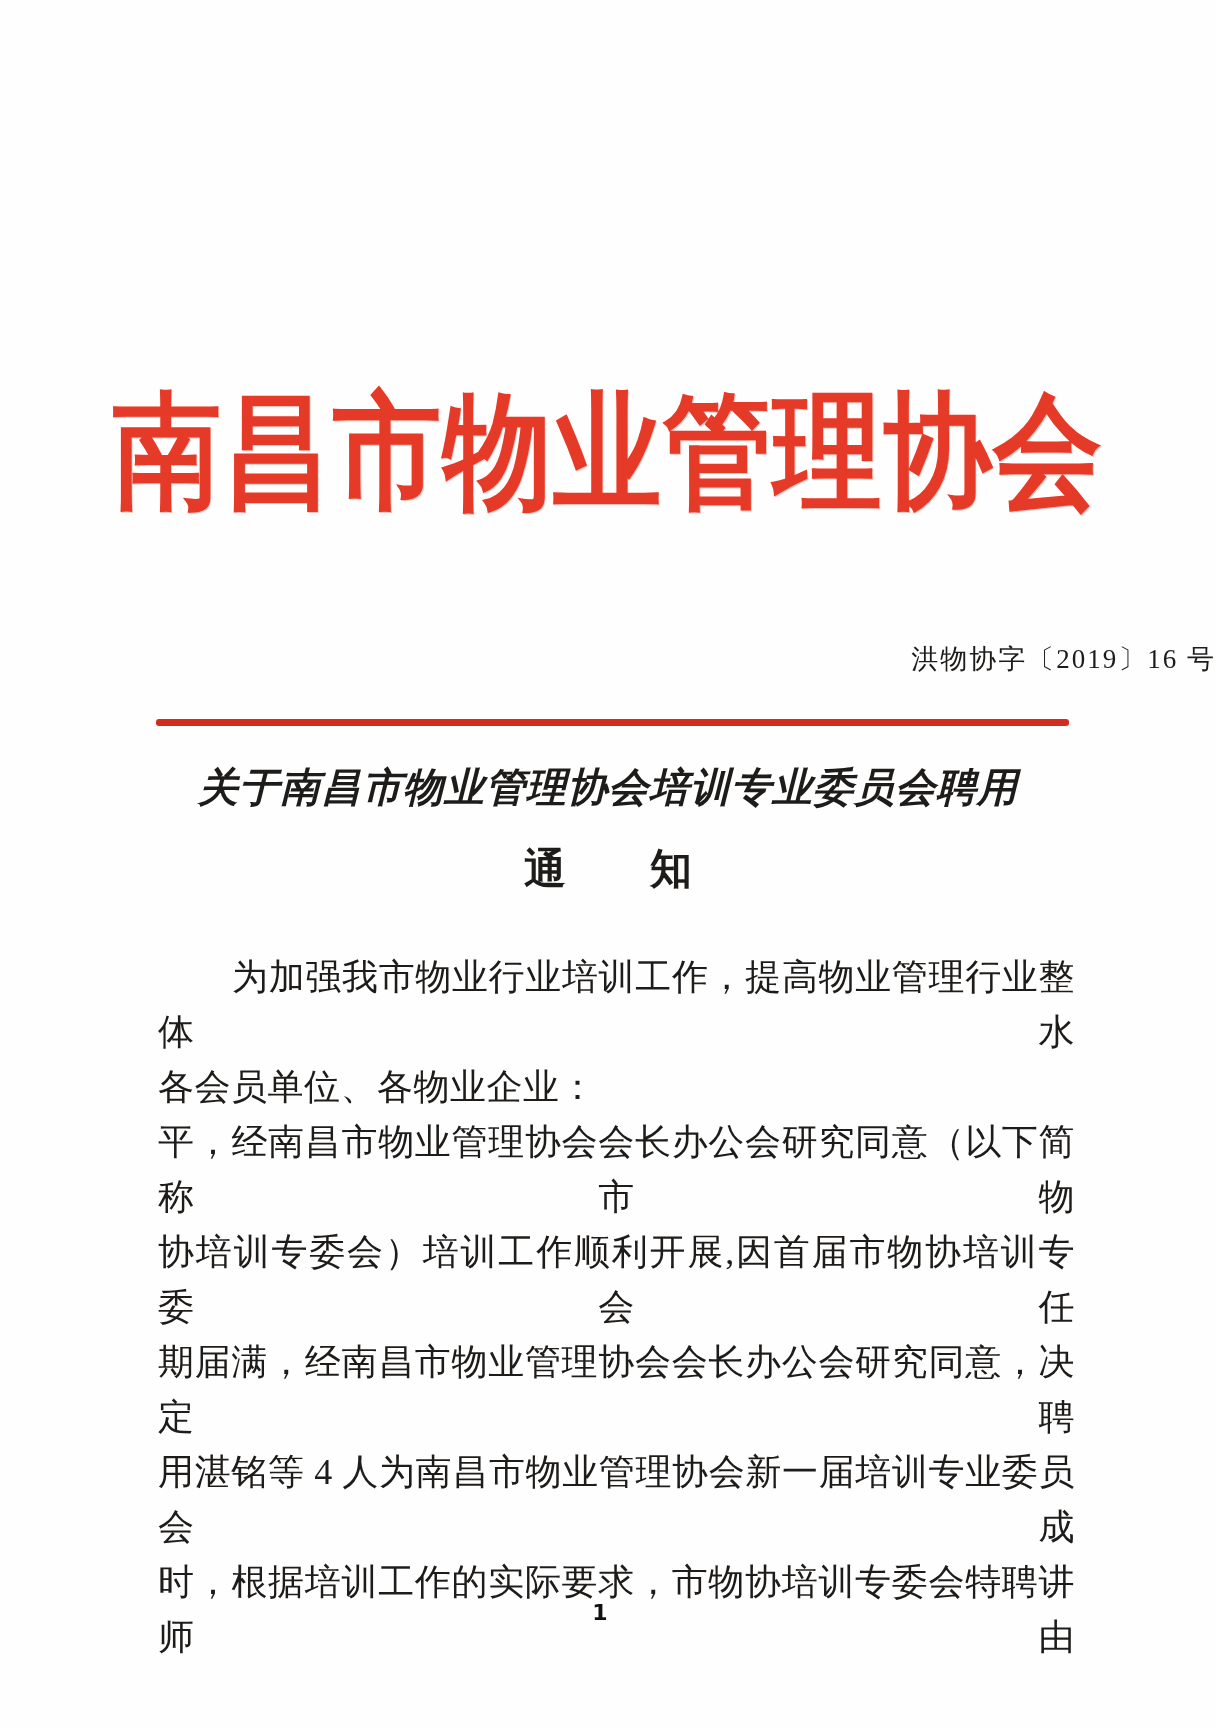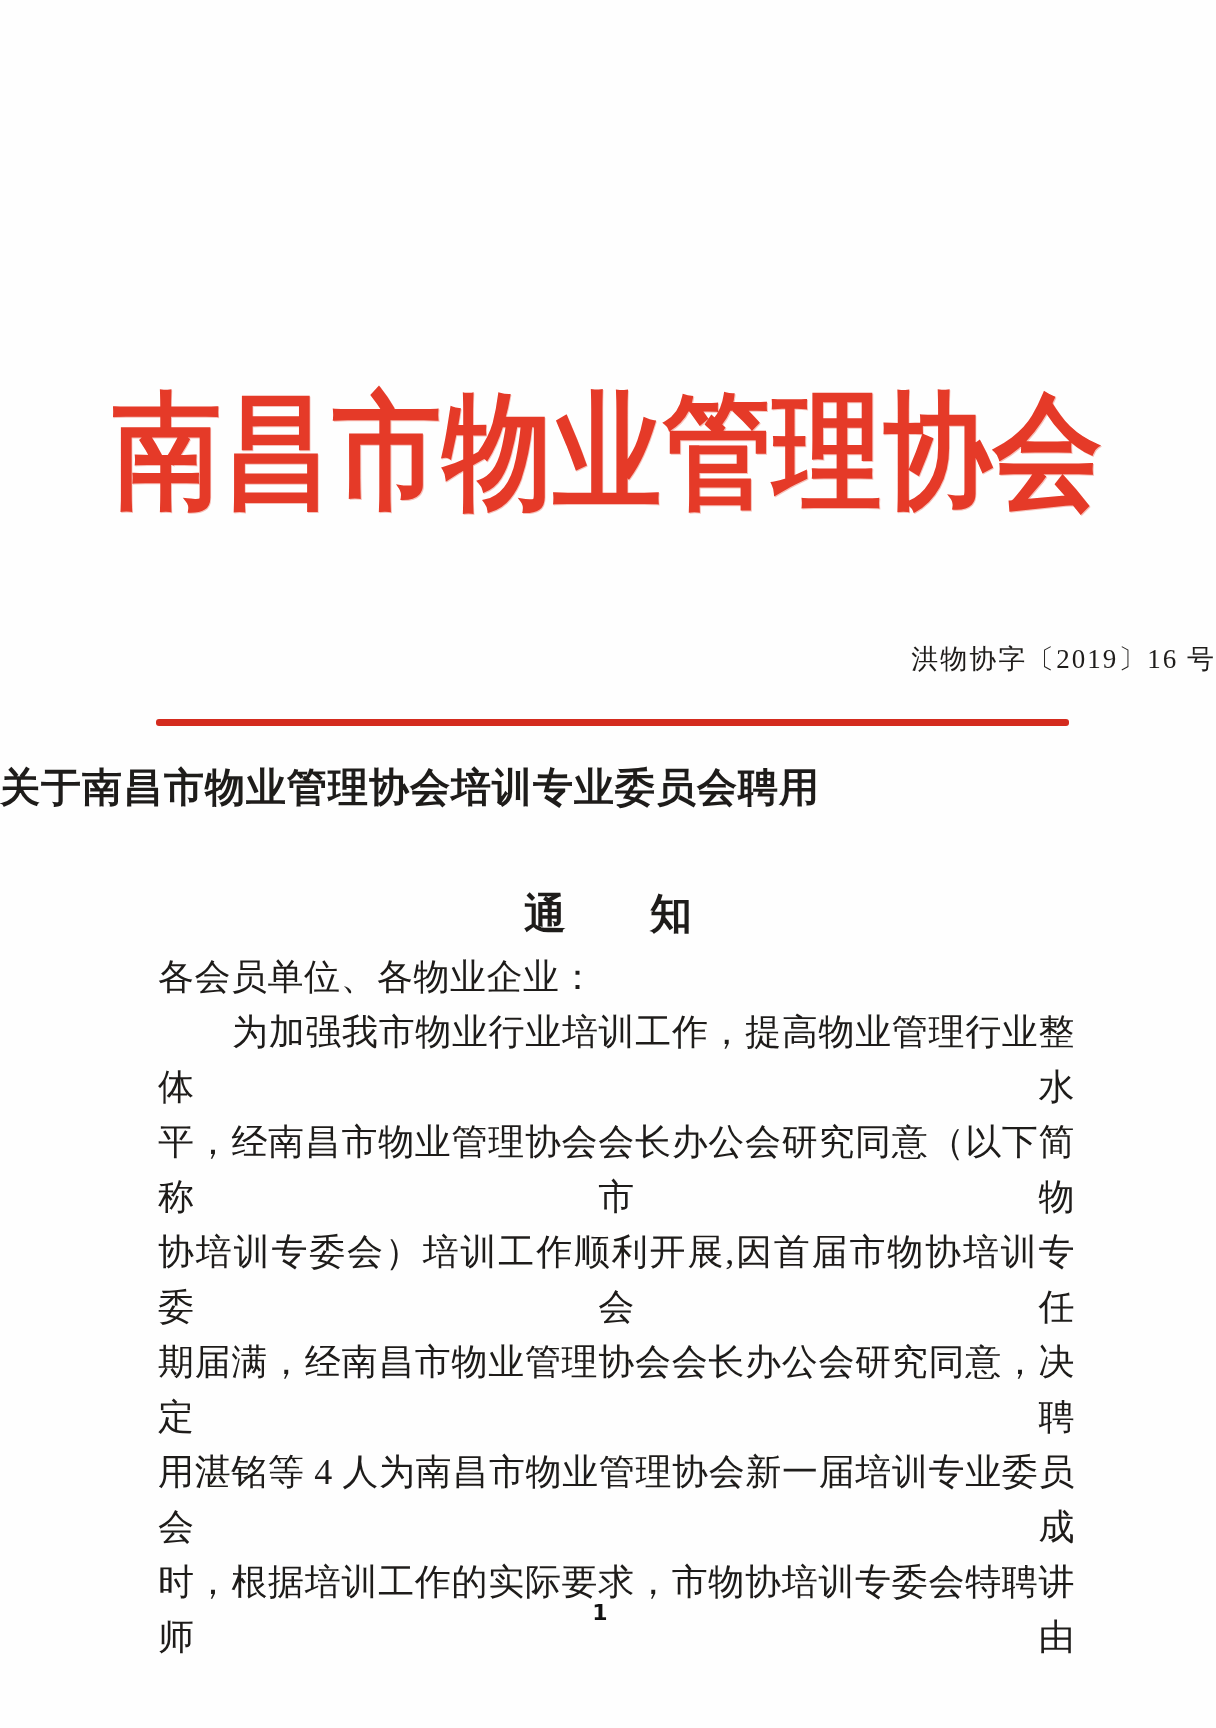--- a/index.html
+++ b/index.html
@@ -57,35 +57,36 @@
     background: var(--divider-red, #d42b1e);
     border-radius: 3px;
   }
 
   
   .title-line1 {
     position: absolute;
     top: 760px;
     left: 0;
     right: 0;
+    text-align: center;
     font-size: 40px;
     font-weight: bold;
     letter-spacing: 1px;
     white-space: nowrap;
+    font-style: italic;
   }
   .title-line2 {
     position: absolute;
     top: 841px;
     left: 0;
     right: 0;
     text-align: center;
     font-size: 42px;
     font-weight: bold;
     white-space: pre;
-    margin-top: 45px;
   }
 
   
   .body-block {
     position: absolute;
     top: 950px;
     left: 158px;
     width: 917px;
     font-size: 36px;
     line-height: 55px;
@@ -125,22 +126,22 @@
 
   <div class="doc-number">洪物协字〔2019〕16 号</div>
 
   <div class="red-line"></div>
 
   <div class="title-line1">关于南昌市物业管理协会培训专业委员会聘用</div>
 
   <div class="title-line2">通　　知</div>
 
   <div class="body-block">
+    <div class="line ind just">为加强我市物业行业培训工作，提高物业管理行业整体水</div>
     <div class="line">各会员单位、各物业企业：</div>
-    <div class="line ind just">为加强我市物业行业培训工作，提高物业管理行业整体水</div>
     <div class="line just">平，经南昌市物业管理协会会长办公会研究同意（以下简称市物</div>
     <div class="line just">协培训专委会）培训工作顺利开展,因首届市物协培训专委会任</div>
     <div class="line just">期届满，经南昌市物业管理协会会长办公会研究同意，决定聘</div>
     <div class="line just">用湛铭等 4 人为南昌市物业管理协会新一届培训专业委员会成</div>
     <div class="line just">时，根据培训工作的实际要求，市物协培训专委会特聘讲师由</div>
 
   </div>
 
   <div class="page-number">1</div>
 

